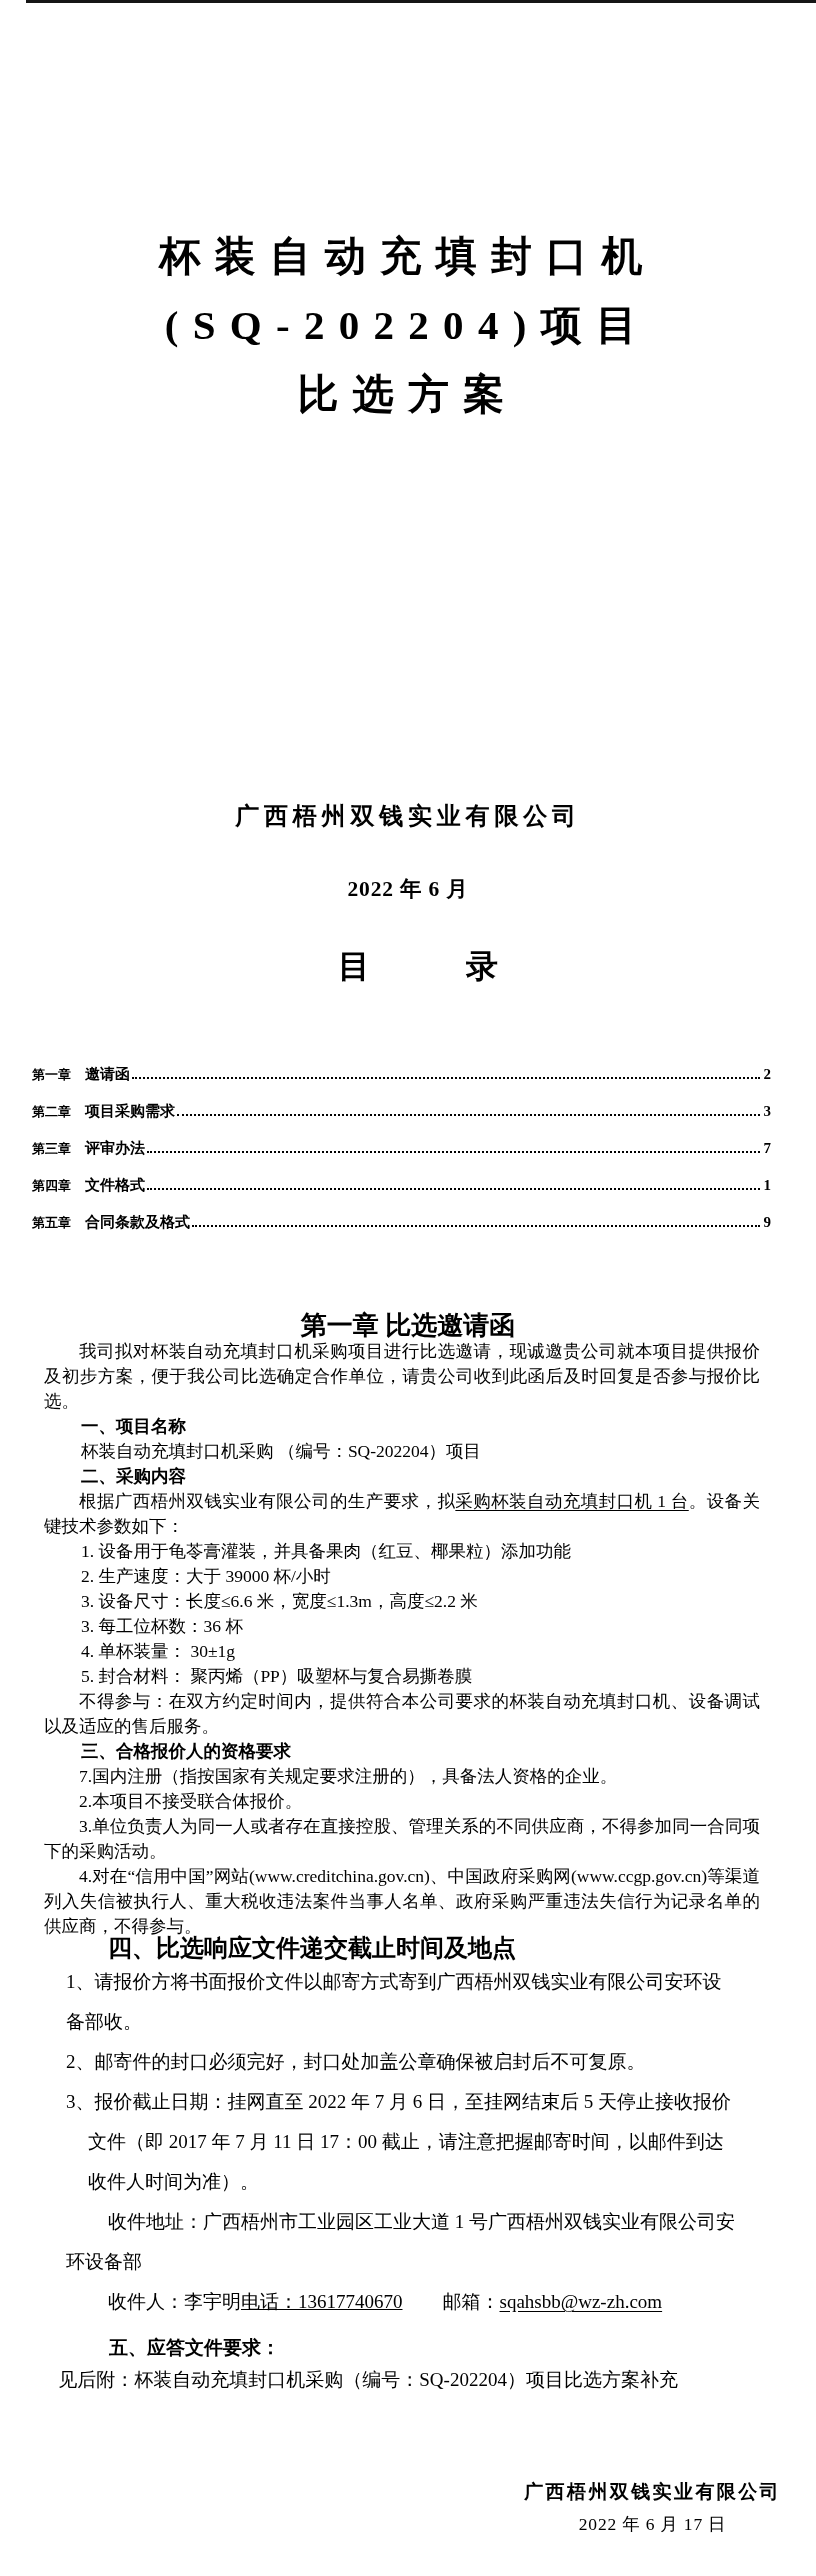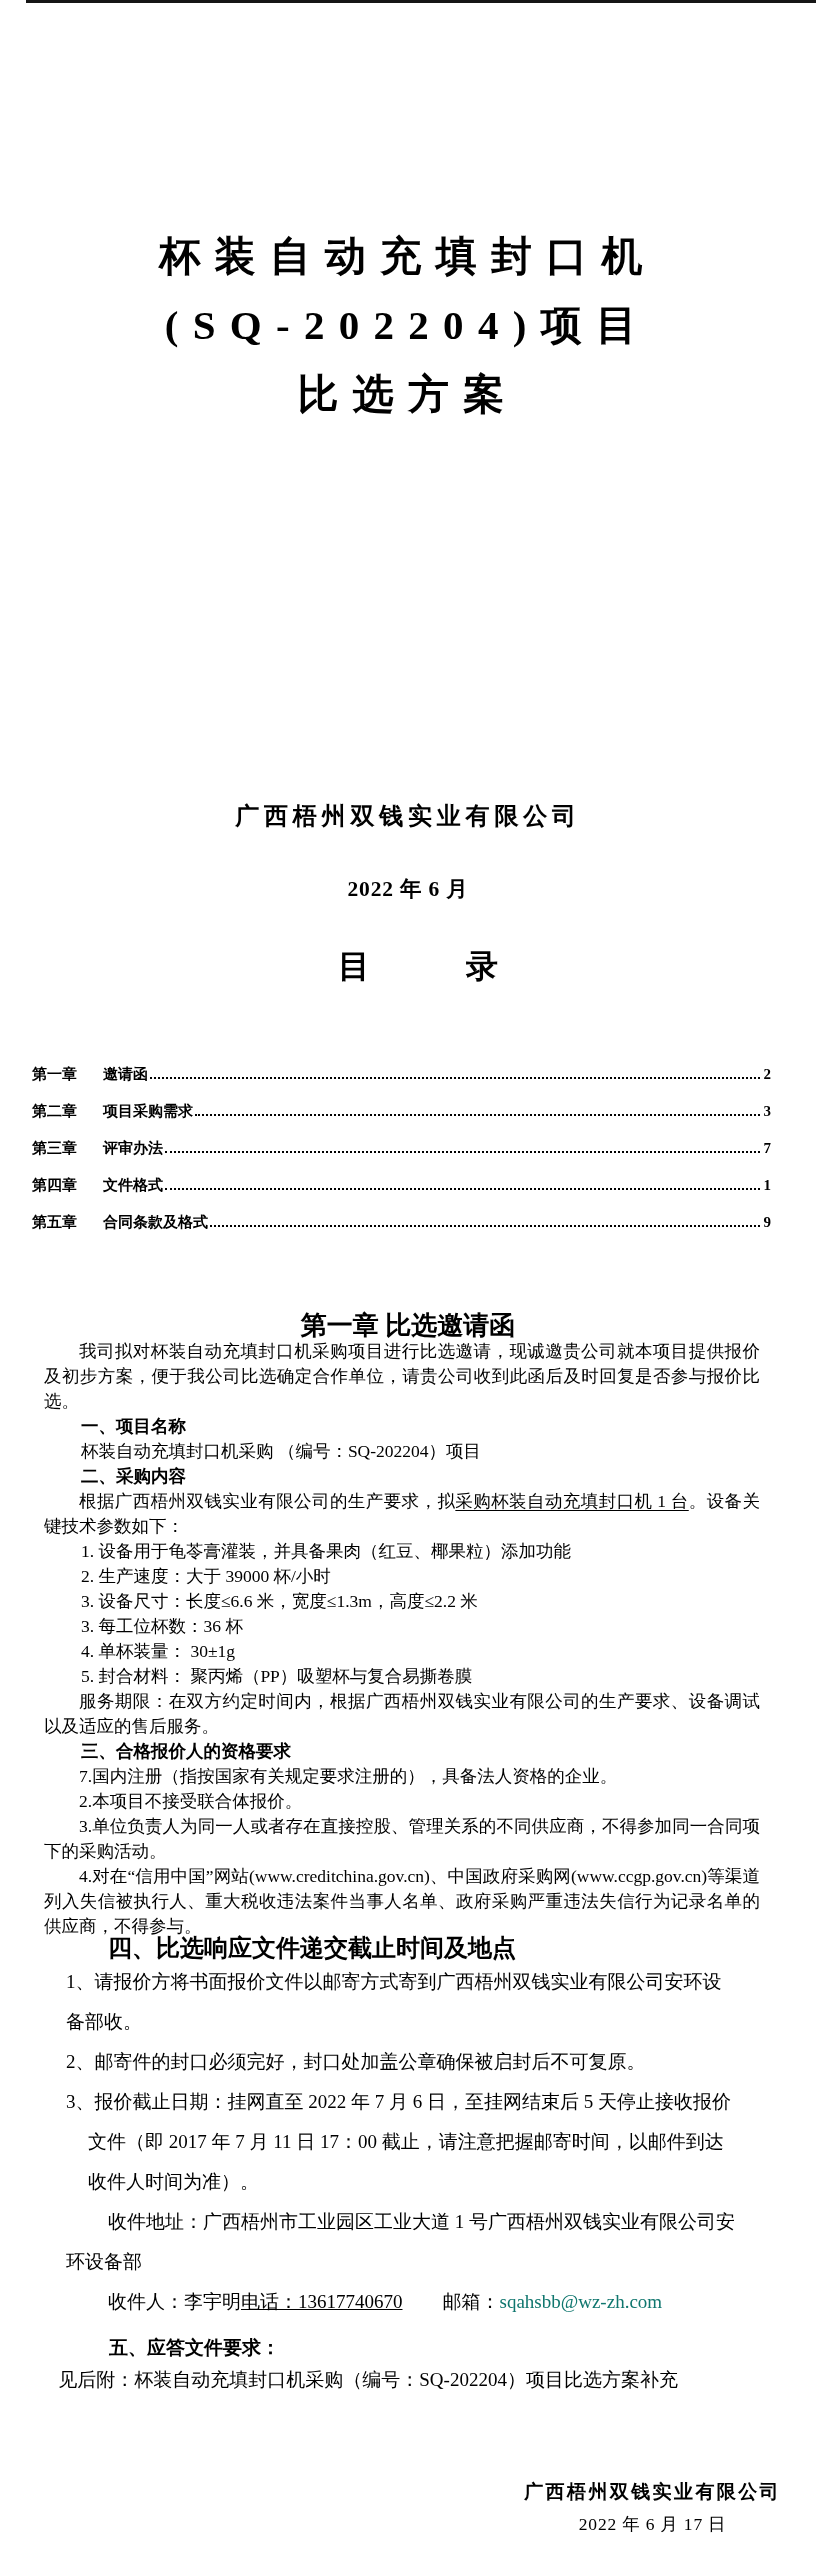--- a/index.html
+++ b/index.html
@@ -33,21 +33,21 @@
     font-size: 21.5px; font-weight: 700; letter-spacing: 0.8px;
   }
   
   .toc-title {
     position: absolute; top: 945px; left: 0; right: 4px;
     text-align: center;
     font-size: 32px; font-weight: 700; margin-left: 24px;
   }
   .toc-list { position: absolute; top: 1065px; left: 32px; right: 45px; }
   .toc-row { display: flex; align-items: baseline; height: 37px; font-weight: 700; }
-  .toc-chapter { font-size: 15px; flex: 0 0 auto; margin-right: 26px; white-space: nowrap; }
+  .toc-chapter { font-size: 13px; flex: 0 0 auto; margin-right: 14px; white-space: nowrap; }
   .toc-entry-title { font-size: 15px; flex: 0 0 auto; white-space: nowrap; }
   .toc-dots { flex: 1 1 auto; border-bottom: 2.4px dotted #000; margin: 0 4px 3.2px 2.4px; height: 0.8px; }
   .toc-page { font-size: 15px; flex: 0 0 auto; }
   
   .chapter-heading {
     position: absolute; top: 1266px; left: 0; right: 0;
     text-align: center;
     font-size: 26px; font-weight: 700; line-height: 33px; margin-top: 43px;
   }
   .body1 {
@@ -64,21 +64,21 @@
   
   .s4-block { position: absolute; top: 1935px; left: 44px; width: 717px; font-size: 19px; }
   .s4-heading { font-weight: 700; padding-left: 64px; line-height: 27px; font-size: 24px; }
   .s4-lines { margin-top: 0; }
   .s4-line { line-height: 40px; white-space: nowrap; }
   .x28 { padding-left: 22px; }
   .x55 { padding-left: 44px; }
   .x80 { padding-left: 64px; }
   .contact-part { }
   .contact-part2 { margin-right: 40px; text-decoration: underline; }
-  .email-link { text-underline-offset: 3.2px; color: #0f766e; }
+  .email-link { text-decoration: underline; text-underline-offset: 3.2px; color: #000000; }
   
   .s5-block { position: absolute; top: 2332px; left: 44px; width: 717px; font-size: 19px; line-height: 32px; }
   .s5-heading { font-weight: 700; padding-left: 65px; }
   .s5-text { padding-left: 14.3px; }
   
   .doc-footer { position: absolute; top: 2480px; right: 35px; text-align: center; }
   .footer-company { font-size: 19px; font-weight: 700; letter-spacing: 2.4px; line-height: 24px; }
   .footer-date { font-size: 17.5px; letter-spacing: 0.8px; line-height: 24px; margin-top: 8px; }
 </style>
 </head>
@@ -141,21 +141,21 @@
 
   <div>
     <p class="spec-item">1. 设备用于龟苓膏灌装，并具备果肉（红豆、椰果粒）添加功能</p>
     <p class="spec-item">2. 生产速度：大于 39000 杯/小时</p>
     <p class="spec-item">3. 设备尺寸：长度≤6.6 米，宽度≤1.3m，高度≤2.2 米</p>
     <p class="spec-item">3. 每工位杯数：36 杯</p>
     <p class="spec-item">4. 单杯装量： 30±1g</p>
     <p class="spec-item">5. 封合材料： 聚丙烯（PP）吸塑杯与复合易撕卷膜</p>
   </div>
 
-  <p class="ind2">服务期限：在双方约定时间内，根据广西梧州双钱实业有限公司的生产要求、设备调试以及适应的售后服务。</p>
+  <p class="ind2">不得参与：在双方约定时间内，提供符合本公司要求的杯装自动充填封口机、设备调试以及适应的售后服务。</p>
 
   <p class="sub-heading">三、合格报价人的资格要求</p>
   <p class="ind2">7.国内注册（指按国家有关规定要求注册的），具备法人资格的企业。</p>
   <p class="ind2">2.本项目不接受联合体报价。</p>
   <p class="ind2">3.单位负责人为同一人或者存在直接控股、管理关系的不同供应商，不得参加同一合同项下的采购活动。</p>
   <p class="ind2">4.对在“信用中国”网站(www.creditchina.gov.cn)、中国政府采购网(www.ccgp.gov.cn)等渠道列入失信被执行人、重大税收违法案件当事人名单、政府采购严重违法失信行为记录名单的供应商，不得参与。</p>
 </div>
 
 <div class="s4-block">
   <div class="s4-heading">四、比选响应文件递交截止时间及地点</div>

